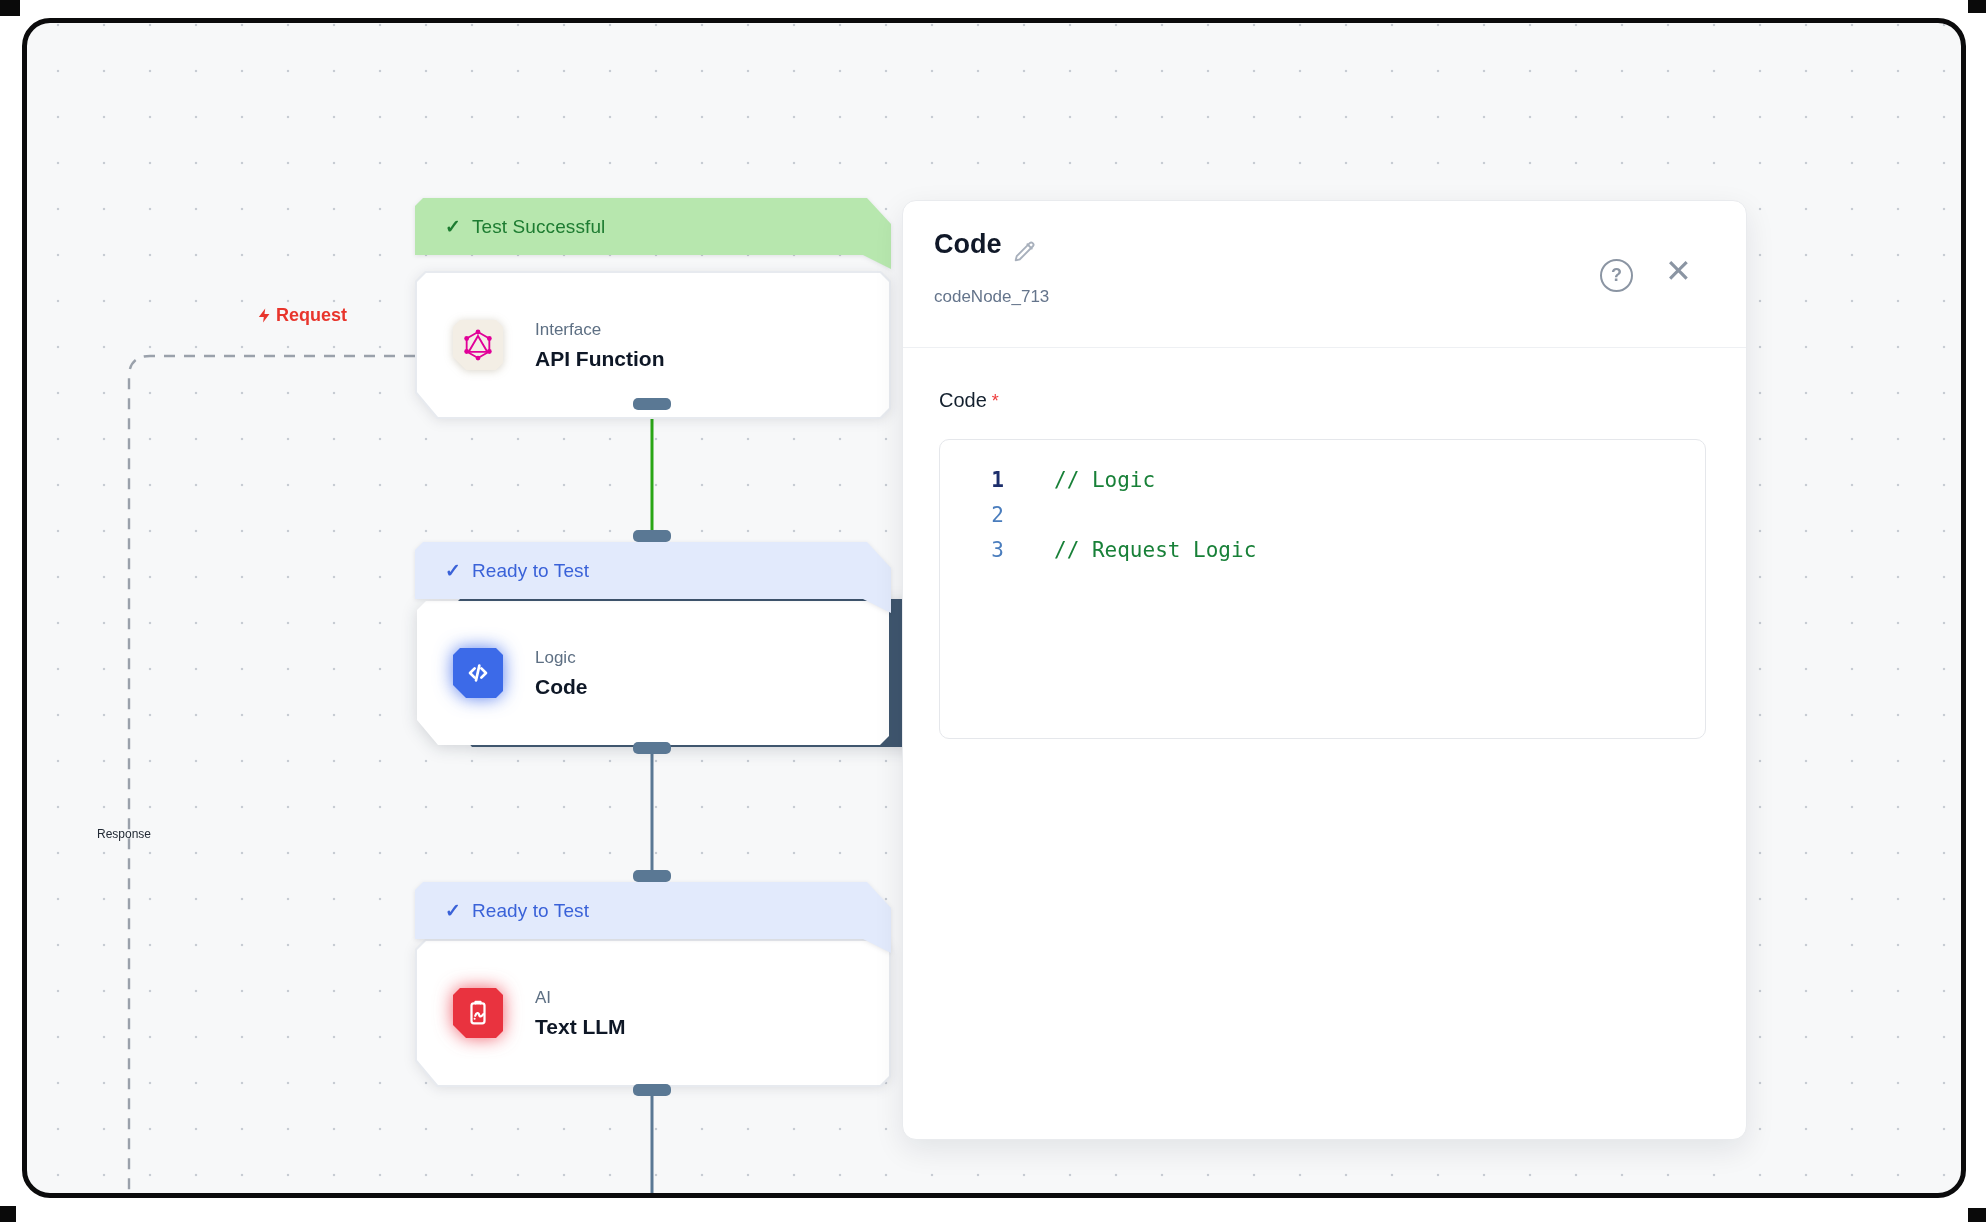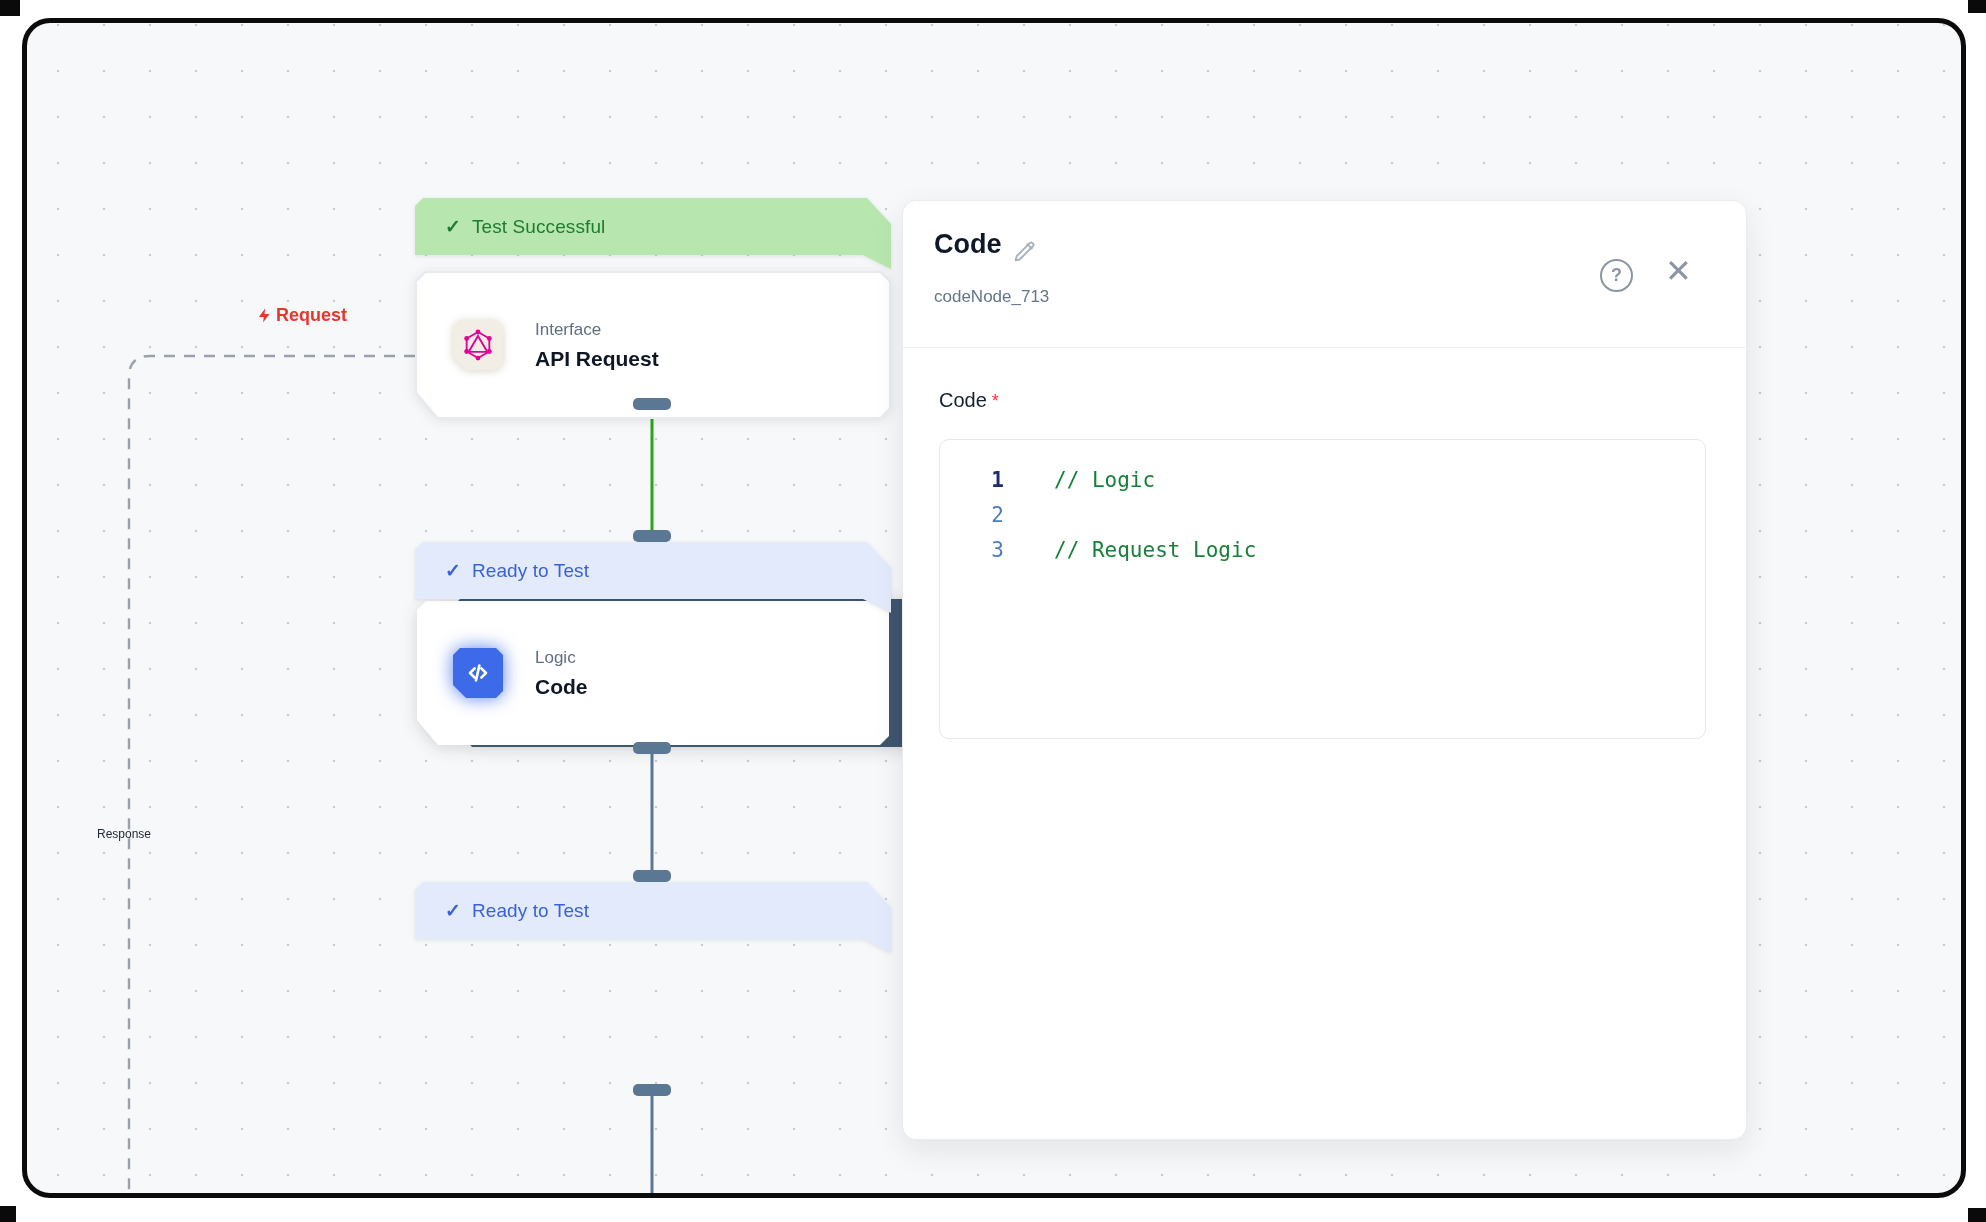--- a/index.html
+++ b/index.html
@@ -140,21 +140,21 @@
                   <circle cx="20" cy="16.6" r="1.7"></circle>
                     <circle cx="12" cy="21.2" r="1.7"></circle>
                   <circle cx="4" cy="16.6" r="1.7"></circle>
                     <circle cx="4" cy="7.4" r="1.7"></circle>
                 </g>
               </svg>
             </span>
           </span>
           <span class="node-labels">
             <span class="node-category">Interface</span>
-            <span class="node-title">API Request</span>
+            <span class="node-title">API Function</span>
           </span>
         </div>
       </div>
       <div class="handle" style="left:633px; top:398px;"></div>
 
       <div class="handle" style="left:633px; top:530px;"></div>
       <div class="banner banner-blue" style="top:542px;">
         <div class="banner-shape">
             <div class="banner-inner">
           <span class="banner-check">✓</span>
@@ -184,20 +184,39 @@
 
       <div class="handle" style="left:633px; top:870px;"></div>
       <div class="banner banner-blue" style="top:882px;">
         <div class="banner-shape">
             <div class="banner-inner">
           <span class="banner-check">✓</span>
           <span class="banner-text">Ready to Test</span>
         </div>
           </div>
       </div>
+      <div class="card card-normal" style="top:939px;">
+        <div class="card-border"></div>
+        <div class="card-fill">
+          <span class="icon-wrap-red">
+            <span class="node-icon icon-red">
+              <svg width="30" height="30" viewBox="0 0 24 24" fill="none" stroke="#ffffff" stroke-width="1.8" stroke-linecap="round" stroke-linejoin="round">
+                <rect x="6.8" y="4.2" width="10.4" height="16" rx="1.8"></rect>
+                <path d="M10 4.2 V3 h4 v1.2"></path>
+                <path d="M9.8 14.2 c.8-2.4 2.8-2.8 3.1-.7 .3 1.9 2.2 1.4 3.3-.5"></path>
+                <circle cx="9.3" cy="16.6" r="0.8" fill="#ffffff" stroke="none"></circle>
+              </svg>
+            </span>
+          </span>
+          <span class="node-labels">
+            <span class="node-category">AI</span>
+            <span class="node-title">Text LLM</span>
+          </span>
+        </div>
+      </div>
       <div class="handle" style="left:633px; top:1084px;"></div>
 
       <div class="panel">
         <div class="panel-title">Code</div>
         <svg class="panel-edit" viewBox="0 0 24 24" fill="none" stroke="#a8b0bc" stroke-width="1.6" stroke-linecap="round" stroke-linejoin="round">
           <path d="M14.06 6.19l3.75 3.75"></path>
           <path d="M4 20l.9-3.6L16.06 5.25a1.8 1.8 0 012.54 0l.15.15a1.8 1.8 0 010 2.54L7.6 19.1 4 20z"></path>
         </svg>
         <div class="panel-node-id">codeNode_713</div>
         <div class="panel-help">

